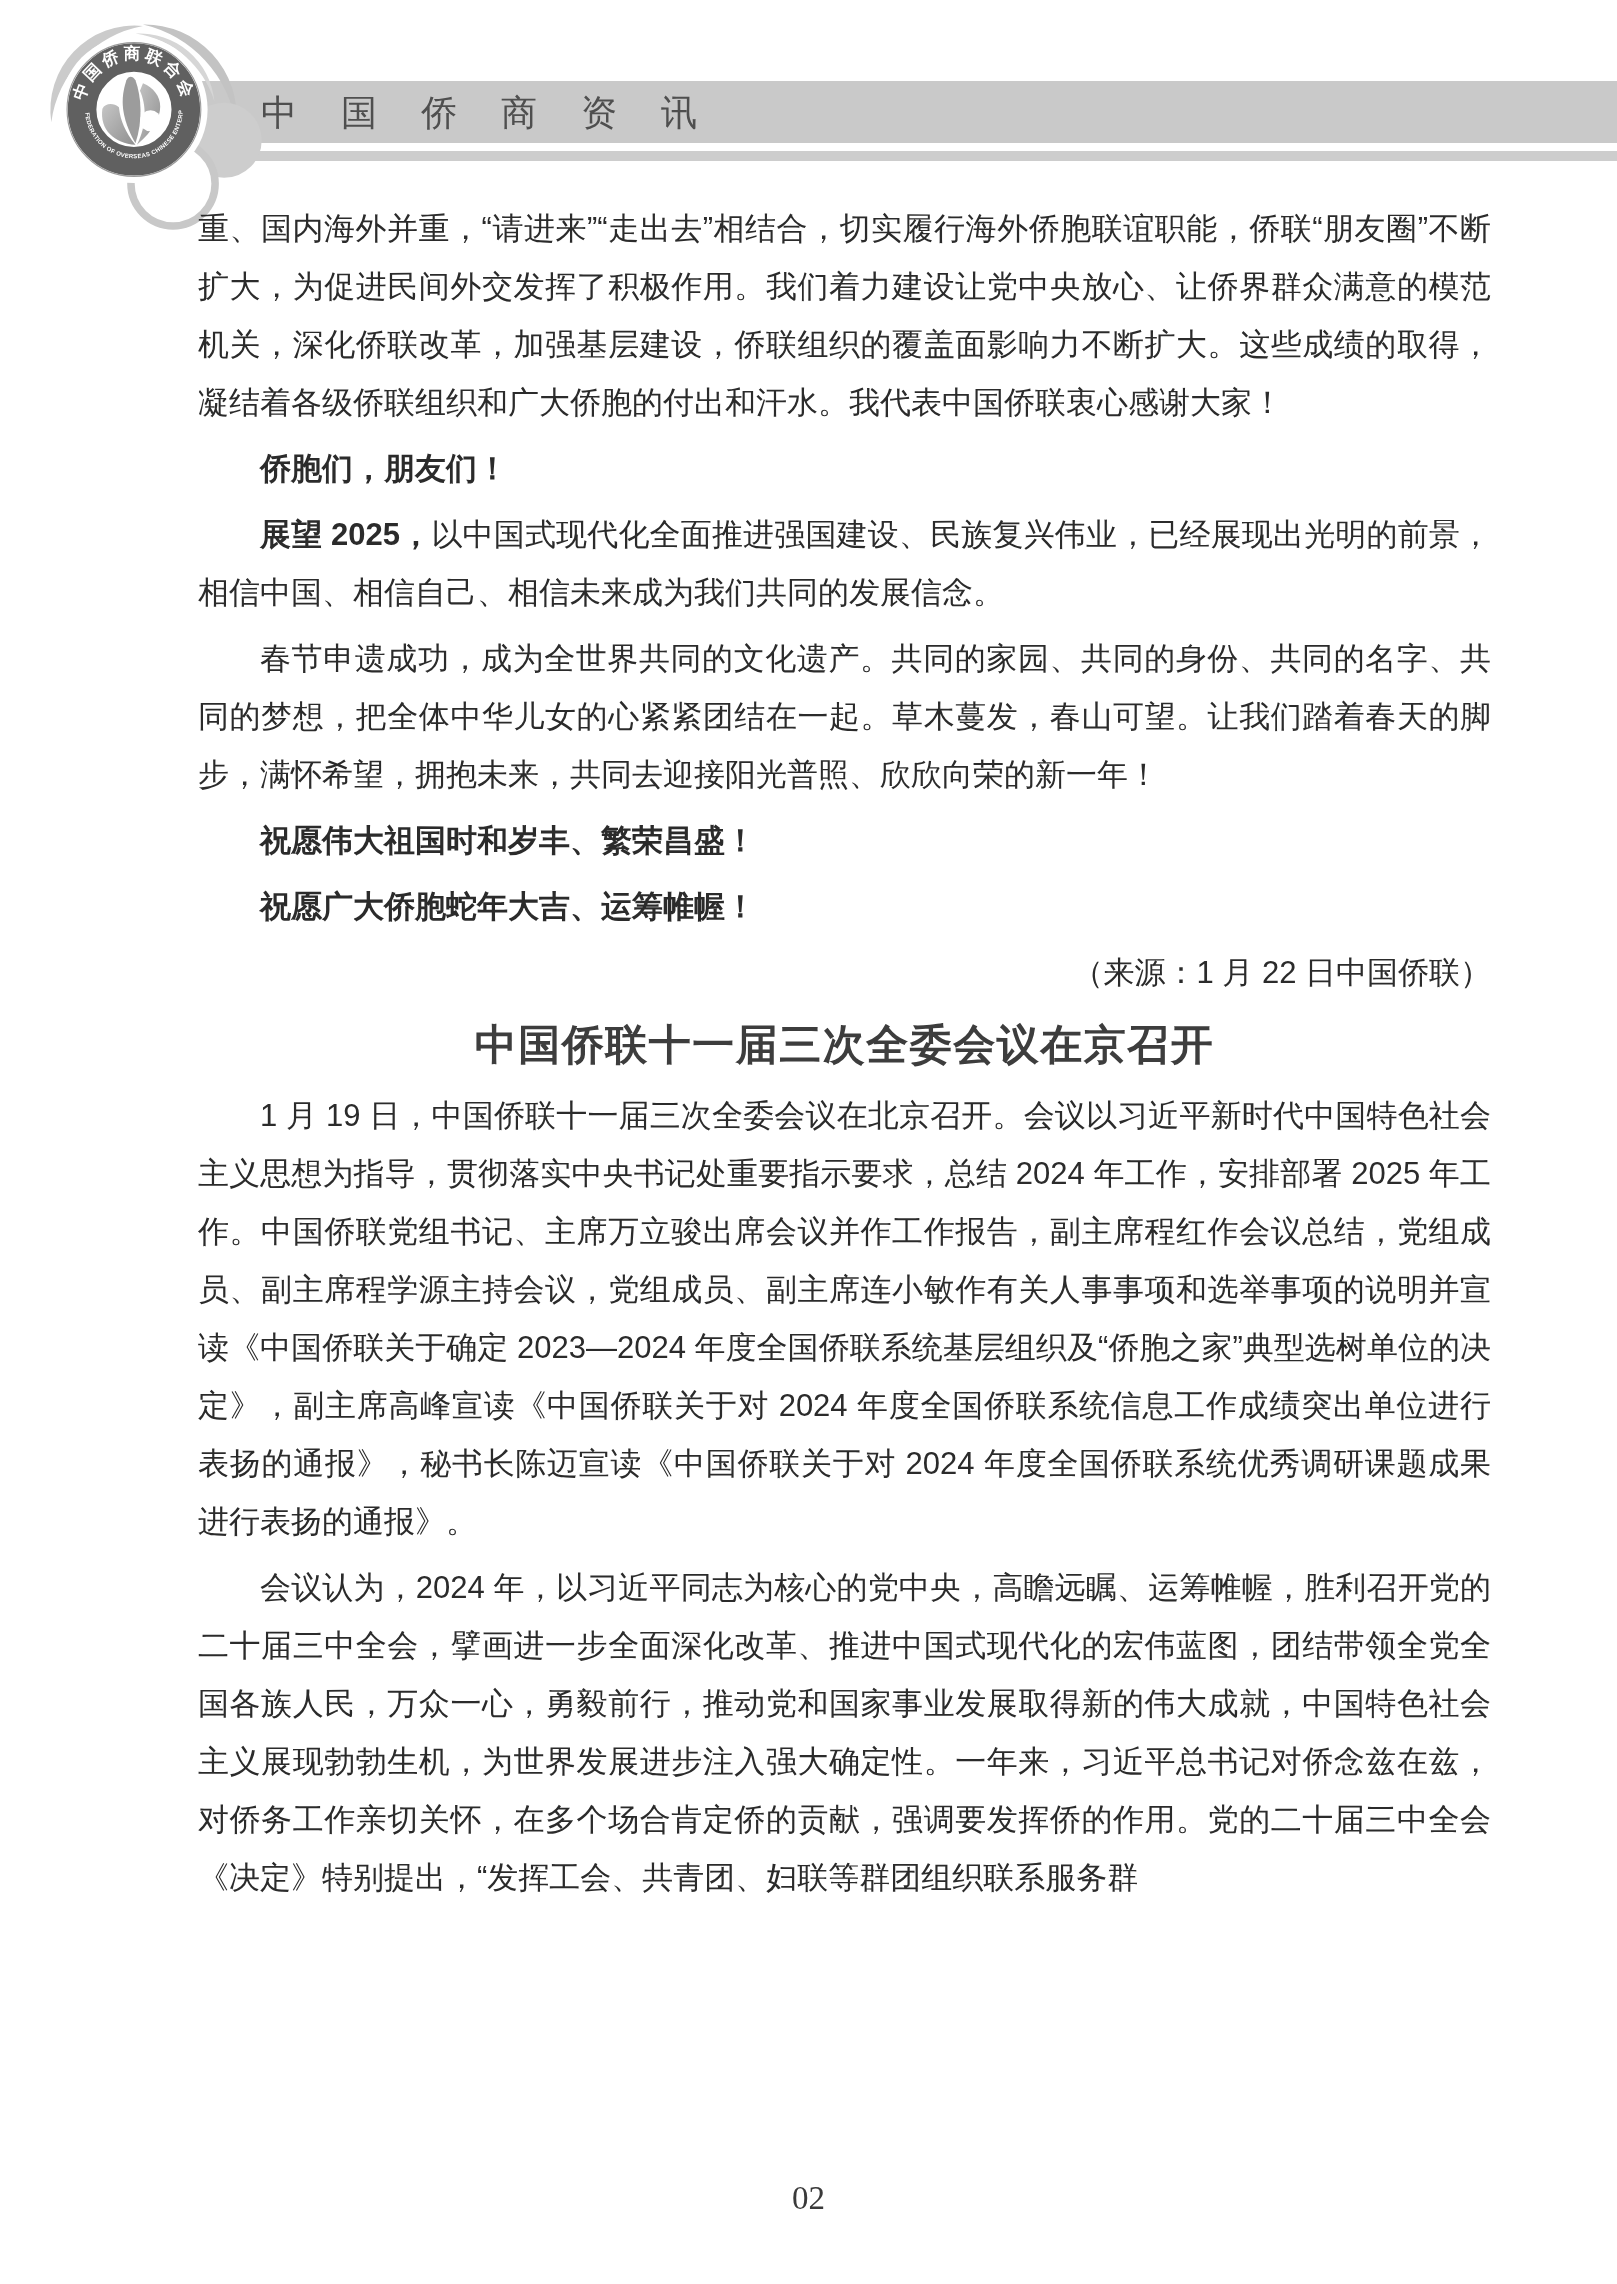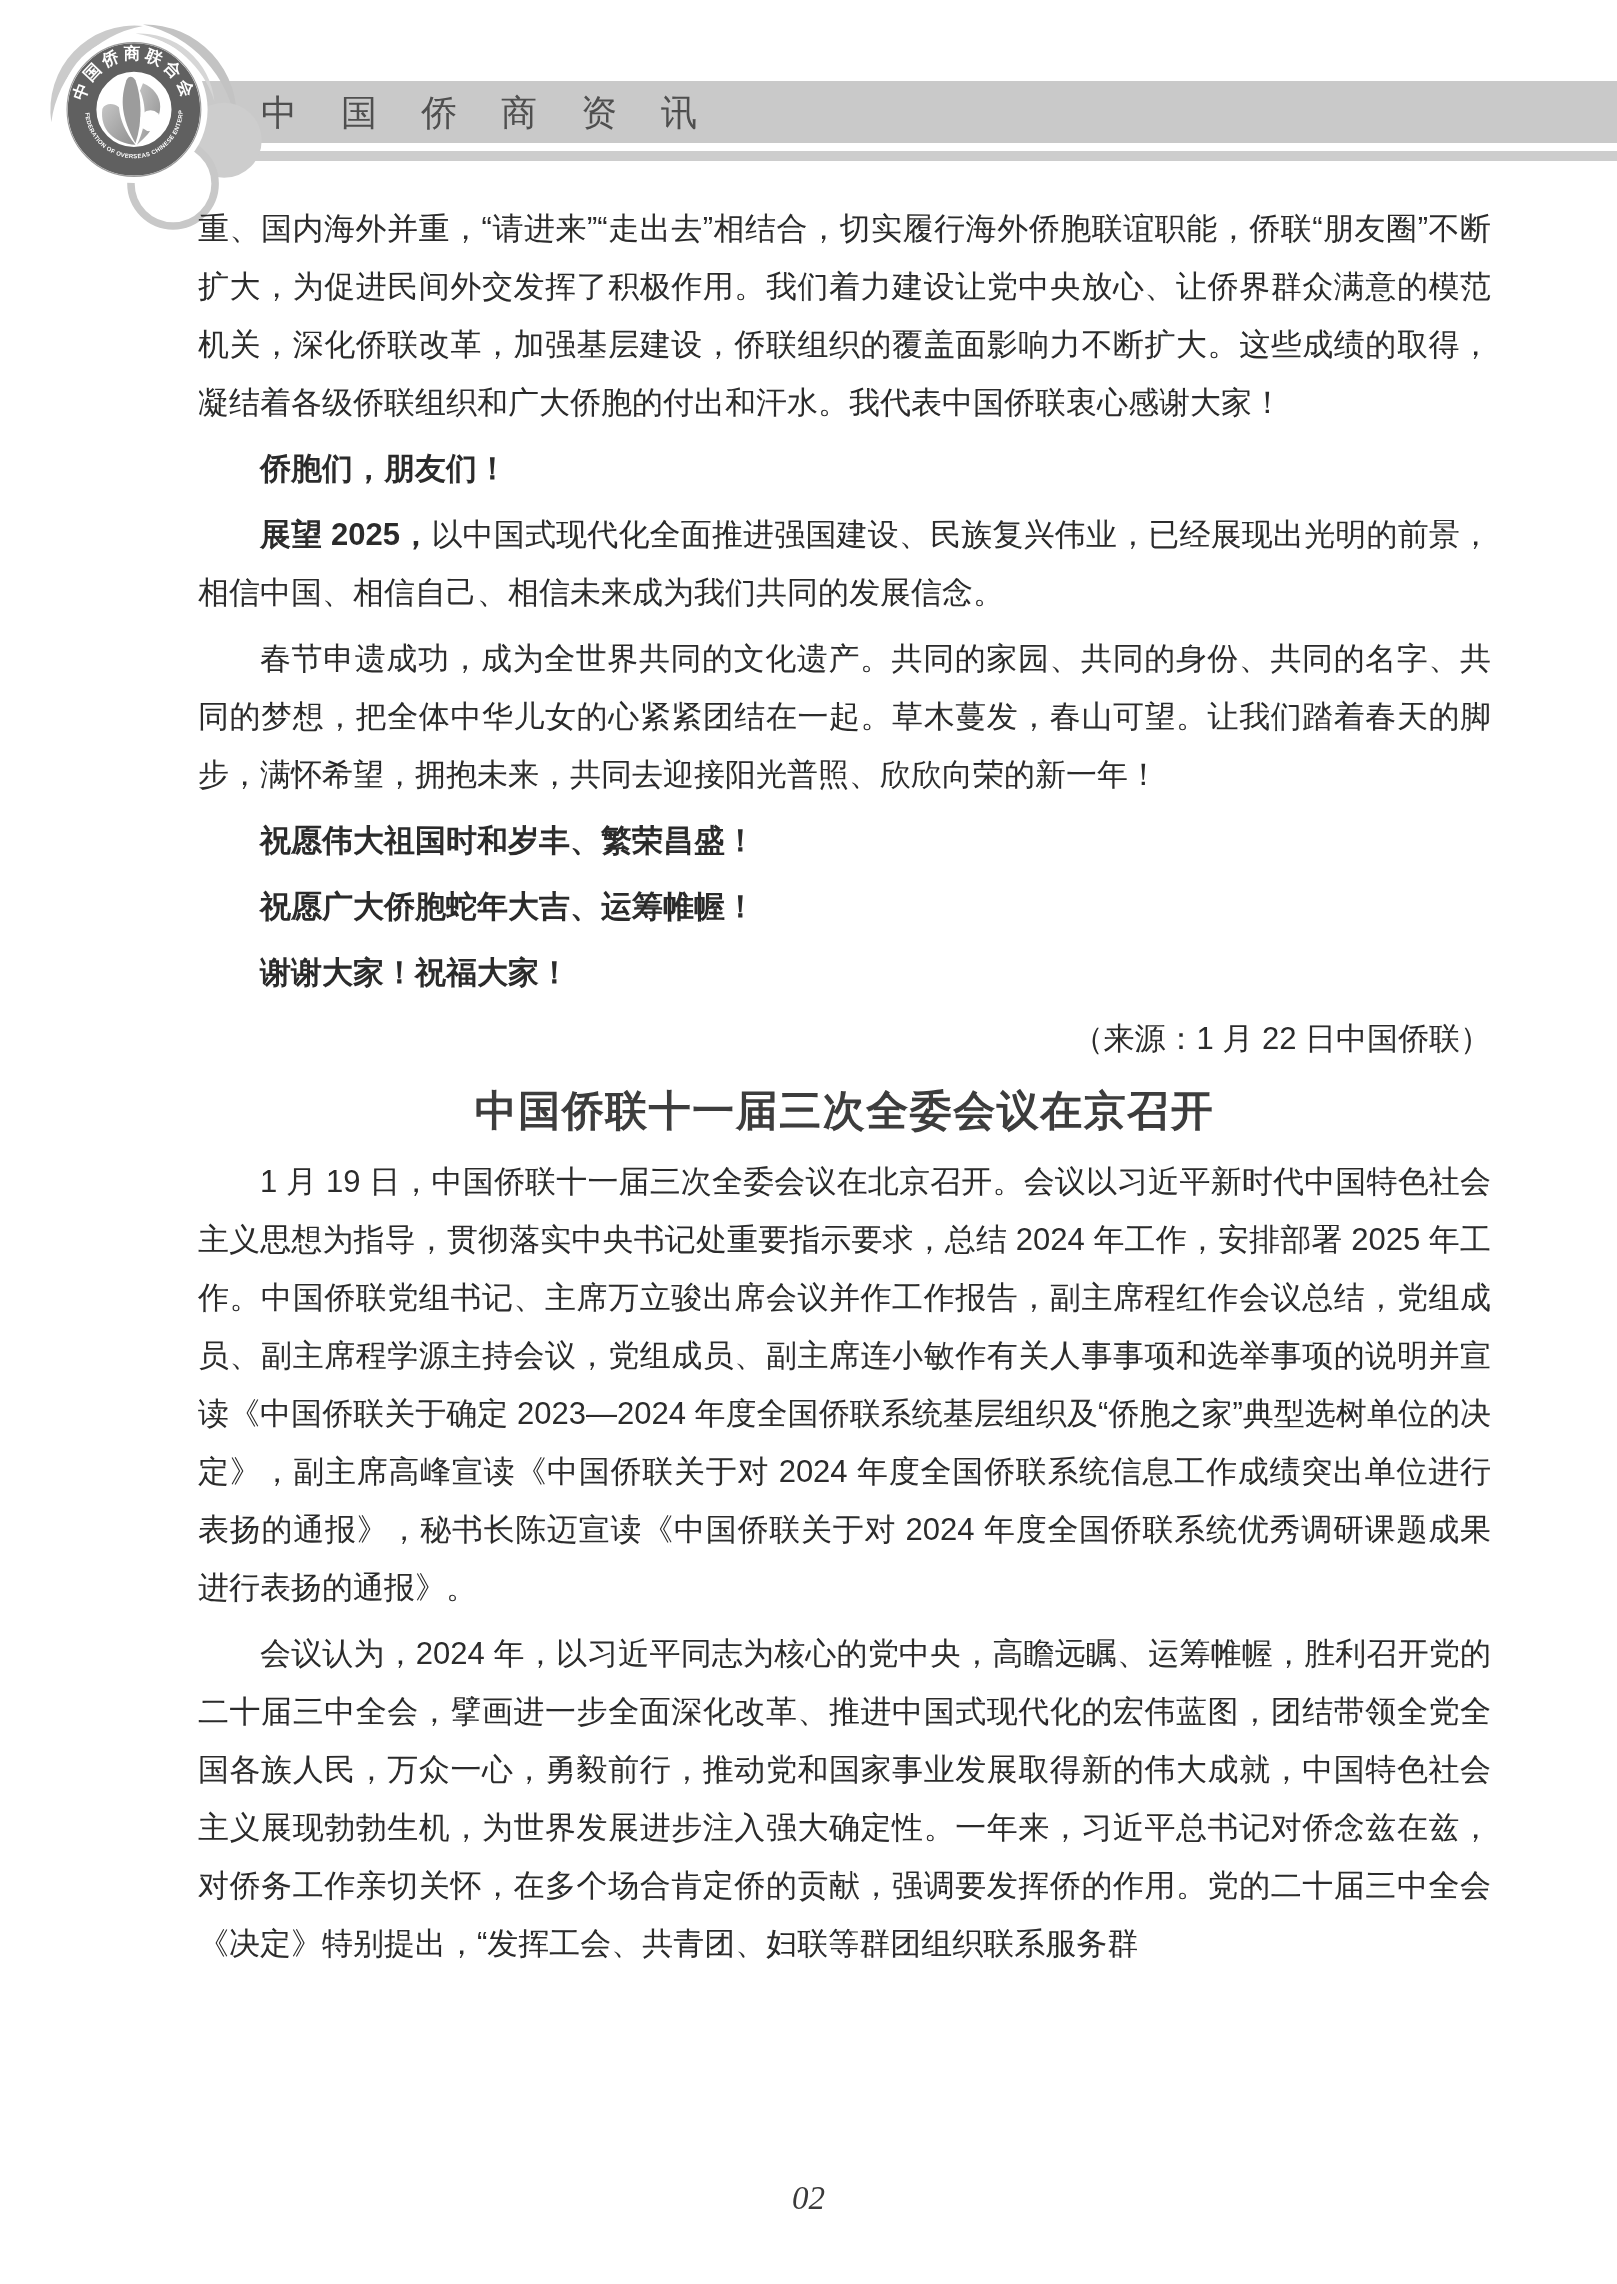--- a/index.html
+++ b/index.html
@@ -38,21 +38,21 @@
   .art2-title{
     margin:75px 0 30px 0;
     font-size:42px;line-height:69px;font-weight:bold;color:#3d3d3d;
     text-align:left;text-align-last:center;text-indent:0;
     letter-spacing:1.5px;
   }
   
   .page-num{
     position:absolute;left:0;right:0;top:2180px;height:45px;
     text-align:center;font-family:"Liberation Serif",serif;
-    font-size:33px;color:#3a3a3a;font-style:italic;
+    font-size:33px;color:#3a3a3a;
   }
 </style>
 </head>
 <body>
 
 <div class="mast-bar"></div>
 <div class="mast-line"></div>
 <div class="mast-title">中国侨商资讯</div>
 
 <div class="logo-wrap">
@@ -92,21 +92,20 @@
 
 <div class="doc-body">
 
   <div>
     <p>重、国内海外并重，“请进来”“走出去”相结合，切实履行海外侨胞联谊职能，侨联“朋友圈”不断扩大，为促进民间外交发挥了积极作用。我们着力建设让党中央放心、让侨界群众满意的模范机关，深化侨联改革，加强基层建设，侨联组织的覆盖面影响力不断扩大。这些成绩的取得，凝结着各级侨联组织和广大侨胞的付出和汗水。我代表中国侨联衷心感谢大家！</p>
     <p class="p-ind p-bold">侨胞们，朋友们！</p>
     <p class="p-ind"><span class="lead-bold">展望 2025，</span><span>以中国式现代化全面推进强国建设、民族复兴伟业，已经展现出光明的前景，相信中国、相信自己、相信未来成为我们共同的发展信念。</span></p>
     <p class="p-ind">春节申遗成功，成为全世界共同的文化遗产。共同的家园、共同的身份、共同的名字、共同的梦想，把全体中华儿女的心紧紧团结在一起。草木蔓发，春山可望。让我们踏着春天的脚步，满怀希望，拥抱未来，共同去迎接阳光普照、欣欣向荣的新一年！</p>
     <p class="p-ind p-bold">祝愿伟大祖国时和岁丰、繁荣昌盛！</p>
     <p class="p-ind p-bold">祝愿广大侨胞蛇年大吉、运筹帷幄！</p>
-    <p class="p-ind p-bold">谢谢大家！祝福大家！</p>
     <p class="src-line">（来源：1 月 22 日中国侨联）</p>
   </div>
 
   <p class="art2-title">中国侨联十一届三次全委会议在京召开</p>
 
   <div>
     <p class="p-ind">1 月 19 日，中国侨联十一届三次全委会议在北京召开。会议以习近平新时代中国特色社会主义思想为指导，贯彻落实中央书记处重要指示要求，总结 2024 年工作，安排部署 2025 年工作。中国侨联党组书记、主席万立骏出席会议并作工作报告，副主席程红作会议总结，党组成员、副主席程学源主持会议，党组成员、副主席连小敏作有关人事事项和选举事项的说明并宣读《中国侨联关于确定 2023—2024 年度全国侨联系统基层组织及“侨胞之家”典型选树单位的决定》，副主席高峰宣读《中国侨联关于对 2024 年度全国侨联系统信息工作成绩突出单位进行表扬的通报》，秘书长陈迈宣读《中国侨联关于对 2024 年度全国侨联系统优秀调研课题成果进行表扬的通报》。</p>
     <p class="p-ind">会议认为，2024 年，以习近平同志为核心的党中央，高瞻远瞩、运筹帷幄，胜利召开党的二十届三中全会，擘画进一步全面深化改革、推进中国式现代化的宏伟蓝图，团结带领全党全国各族人民，万众一心，勇毅前行，推动党和国家事业发展取得新的伟大成就，中国特色社会主义展现勃勃生机，为世界发展进步注入强大确定性。一年来，习近平总书记对侨念兹在兹，对侨务工作亲切关怀，在多个场合肯定侨的贡献，强调要发挥侨的作用。党的二十届三中全会《决定》特别提出，“发挥工会、共青团、妇联等群团组织联系服务群</p>
   </div>
 

